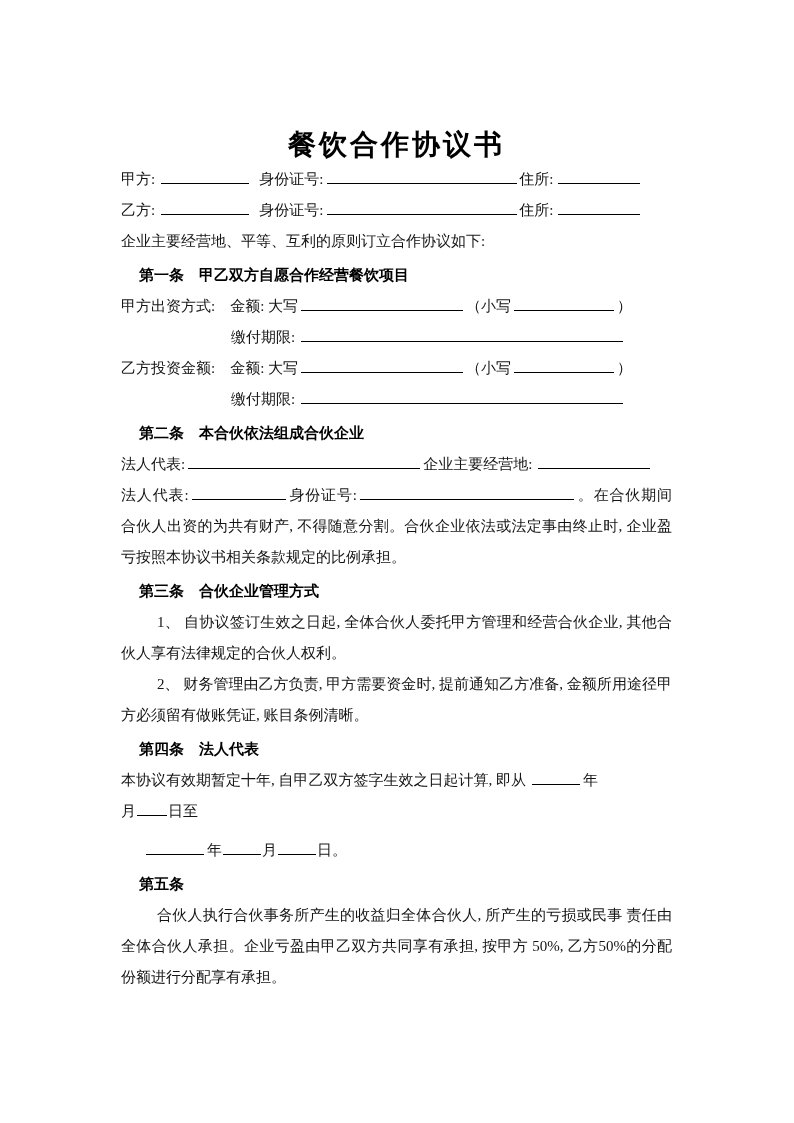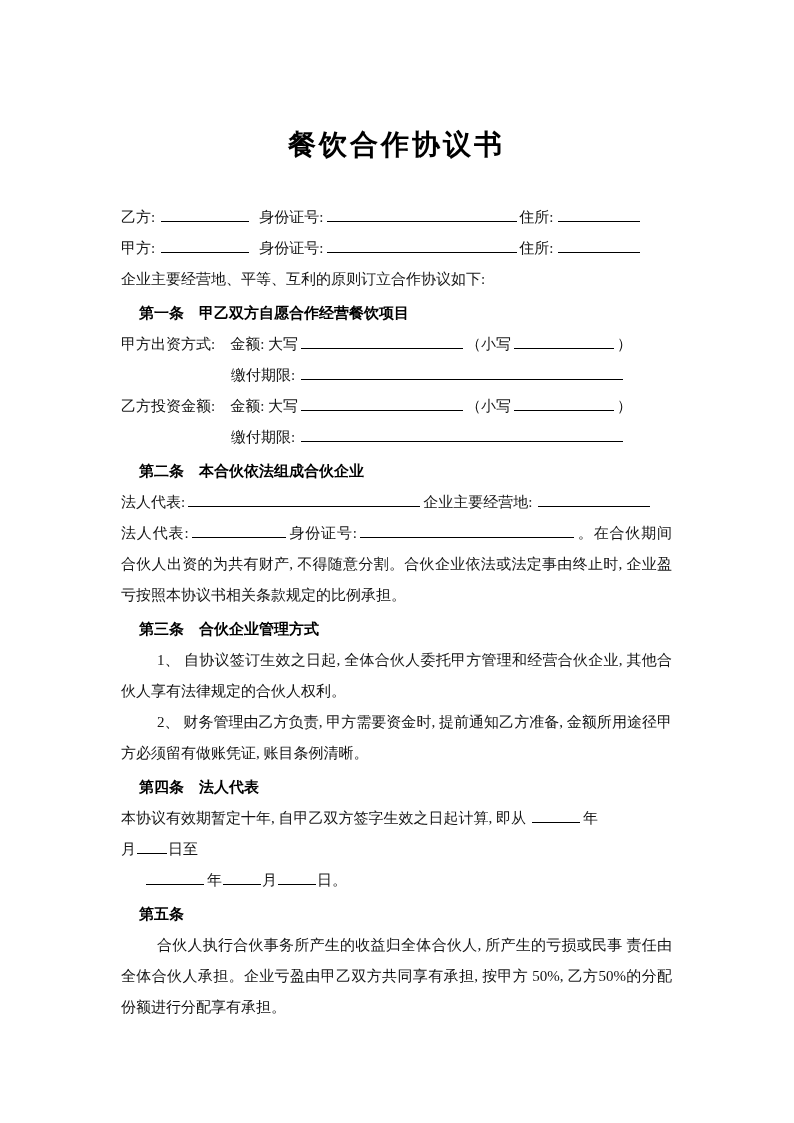--- a/index.html
+++ b/index.html
@@ -14,21 +14,20 @@
     font-family: "Liberation Serif", "DejaVu Serif", serif;
     font-size: 15px;
     color: #141414;
   }
   .title {
     text-align: center;
     font-size: 28px;
     font-weight: bold;
     letter-spacing: 3px;
     color: #000;
-    margin-bottom: 38px;
     font-family: "Liberation Serif", "DejaVu Serif", serif;
   }
   .line { line-height: 31px; white-space: nowrap; }
   .para { line-height: 31px; text-align: justify; }
   .heading { font-weight: bold; line-height: 32px; color: #000; }
   .indent { text-indent: 2.4em; font-family: Liberation Serif, serif; }
   .blank {
     display: inline-block;
     border-bottom: 1px solid #000;
     height: 15px;
@@ -44,36 +43,36 @@
   .due-line{ padding-left: 110px; }
   .b-coname{ width: 232px; }
   .b-coloc { width: 112px; margin-left: 6px; }
   .b-rep   { width: 94px; }
   .b-repid { width: 214px; }
   .b-y1    { width: 48px; margin-left: 6px; }
   .b-d1    { width: 30px; margin: 0 1px; }
   .b-y2    { width: 58px; }
   .b-m2    { width: 38px; margin: 0 1px; }
   .b-d2    { width: 38px; margin: 0 1px; }
-  .date-line { padding-left: 22px; margin-top: 0; }
+  .date-line { padding-left: 22px; margin-top: 8px; }
   .mt { margin-top: 2px; margin-left: 18px; }
 </style>
 </head>
 <body>
 
 <div class="page">
 
   <h1 class="title">餐饮合作协议书</h1>
 
   <div class="line">
-    <span>乙方:</span><span class="blank b-name"></span><span>身份证号:</span><span class="blank b-id"></span><span>住所:</span><span class="blank b-addr"></span>
+    <span>甲方:</span><span class="blank b-name"></span><span>身份证号:</span><span class="blank b-id"></span><span>住所:</span><span class="blank b-addr"></span>
   </div>
 
   <div class="line">
-    <span>甲方:</span><span class="blank b-name"></span><span>身份证号:</span><span class="blank b-id"></span><span>住所:</span><span class="blank b-addr"></span>
+    <span>乙方:</span><span class="blank b-name"></span><span>身份证号:</span><span class="blank b-id"></span><span>住所:</span><span class="blank b-addr"></span>
   </div>
 
   <div class="line">企业主要经营地、平等、互利的原则订立合作协议如下:</div>
 
   <div class="heading mt">第一条　甲乙双方自愿合作经营餐饮项目</div>
 
   <div class="line">
     <span>甲方出资方式:　金额: 大写</span><span class="blank b-amount"></span><span>（小写</span><span class="blank b-small"></span><span>）</span>
   </div>
   <div class="line due-line">

